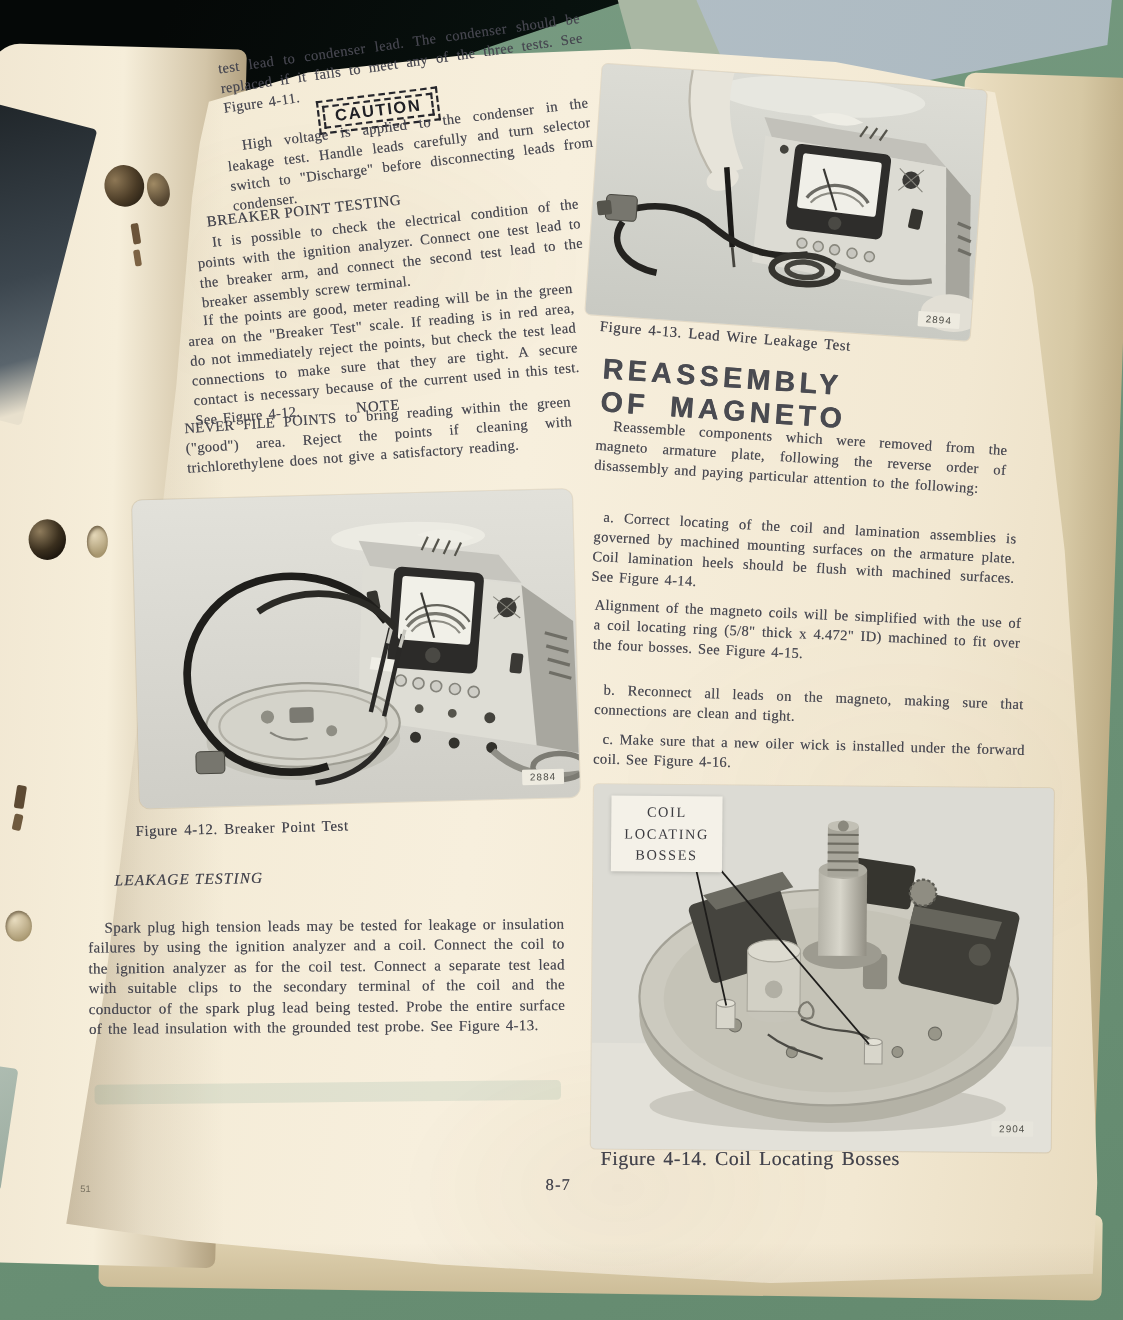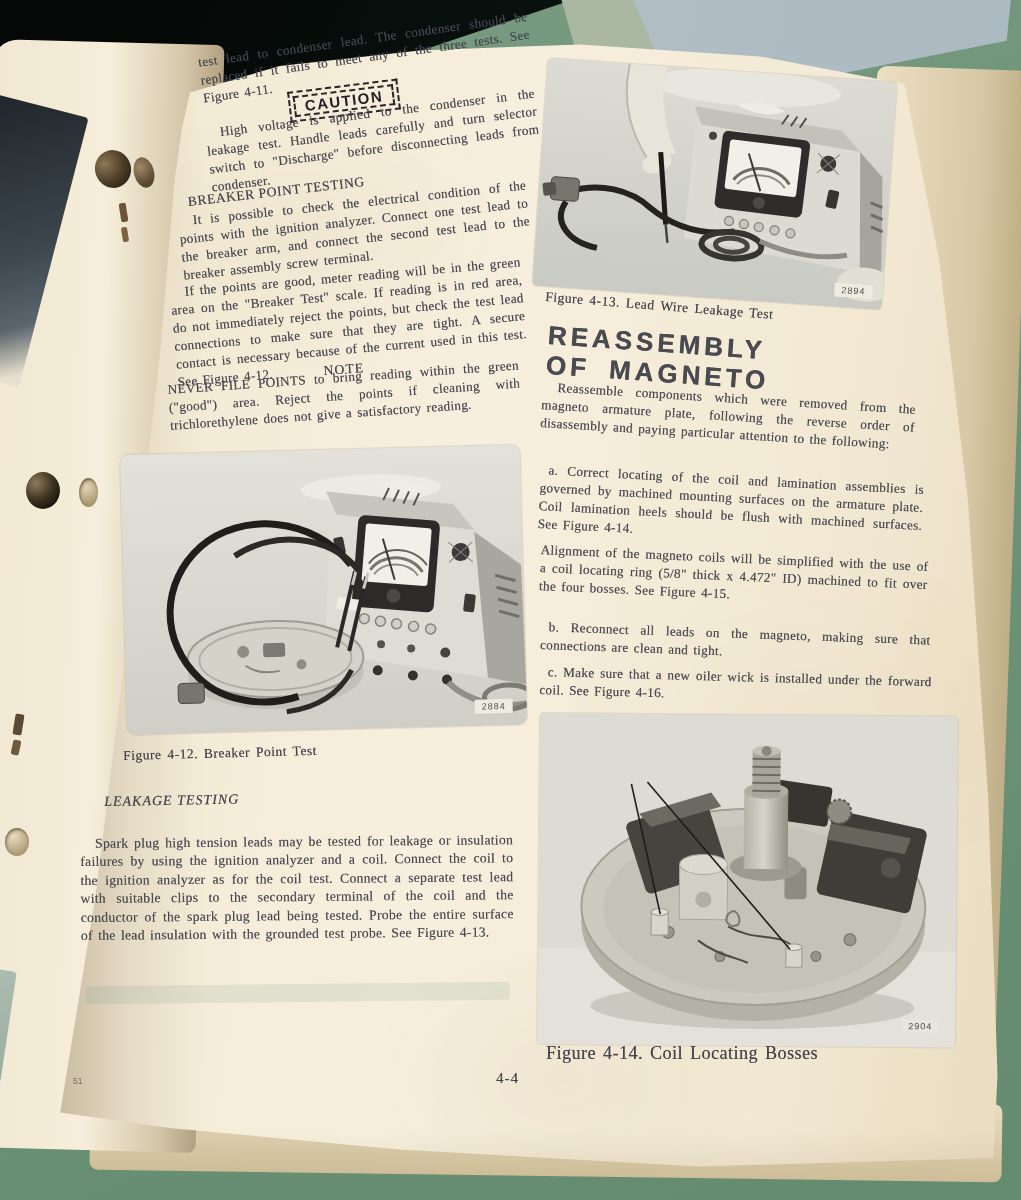--- a/index.html
+++ b/index.html
@@ -381,20 +381,23 @@
             <line x1="213" y1="76" x2="241" y2="76"></line>
           </g>
         <ellipse cx="227" cy="36" rx="14" ry="5" fill="#c2c0b5"></ellipse>
         <circle cx="227" cy="36" r="5" fill="#8a887d"></circle>
       </g>
       <g stroke="#1e1d1b" stroke-width="1.6">
         <line x1="92" y1="70" x2="122" y2="200"></line>
         <line x1="108" y1="68" x2="252" y2="234"></line>
       </g>
     </svg>
+    <div class="coil-label">COIL
+LOCATING
+BOSSES</div>
     <span class="credit" style="right:16px;bottom:14px;background:#e7e5dc;margin-left:38px;">2904</span>
   </div>
 
   <div class="hd caption" style="left:546px;top:1043px;font-size:18px;">Figure 4-14. Coil Locating Bosses</div>
 
-  <div class="hd" style="left:496px;top:1070px;font-size:15px;letter-spacing:1px;">4-4</div>
+  <div class="hd" style="left:496px;top:1070px;font-size:15px;letter-spacing:1px;">8-7</div>
 
 </div>
 
 </body></html>

